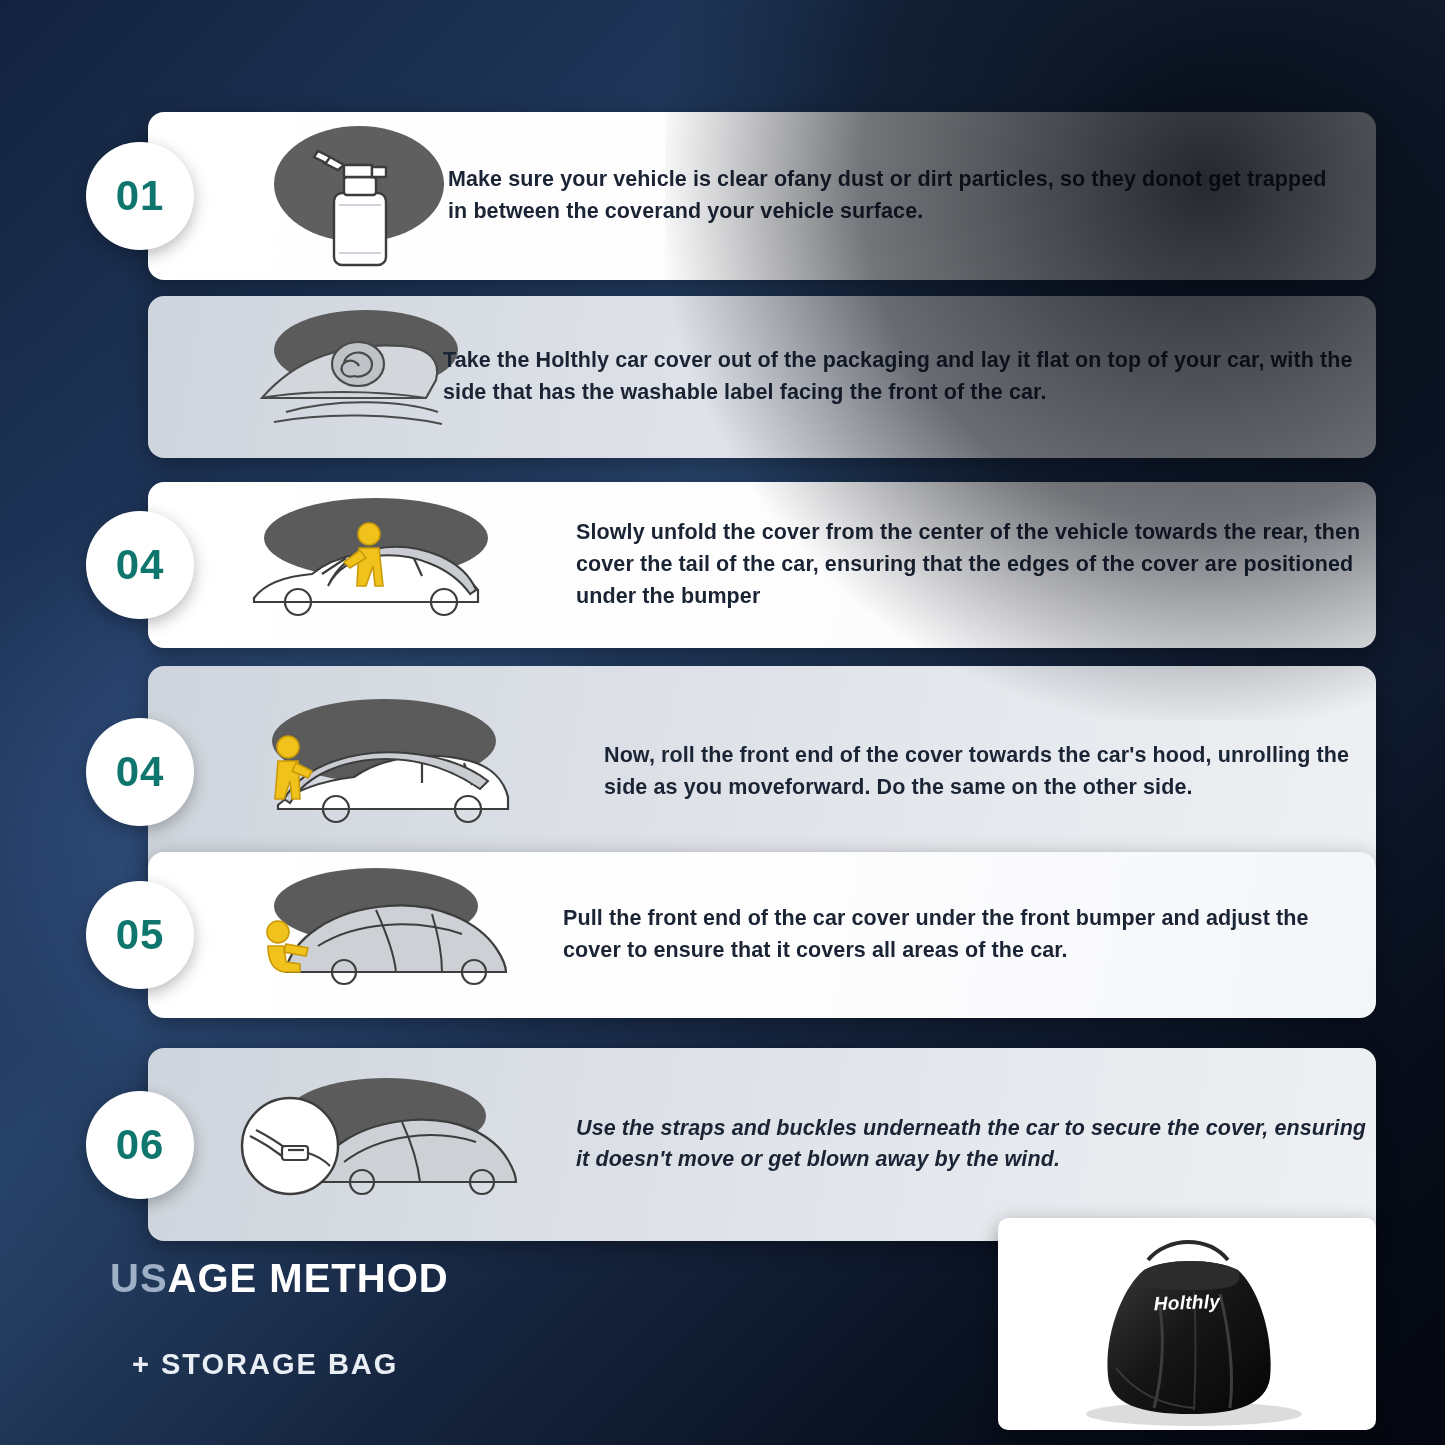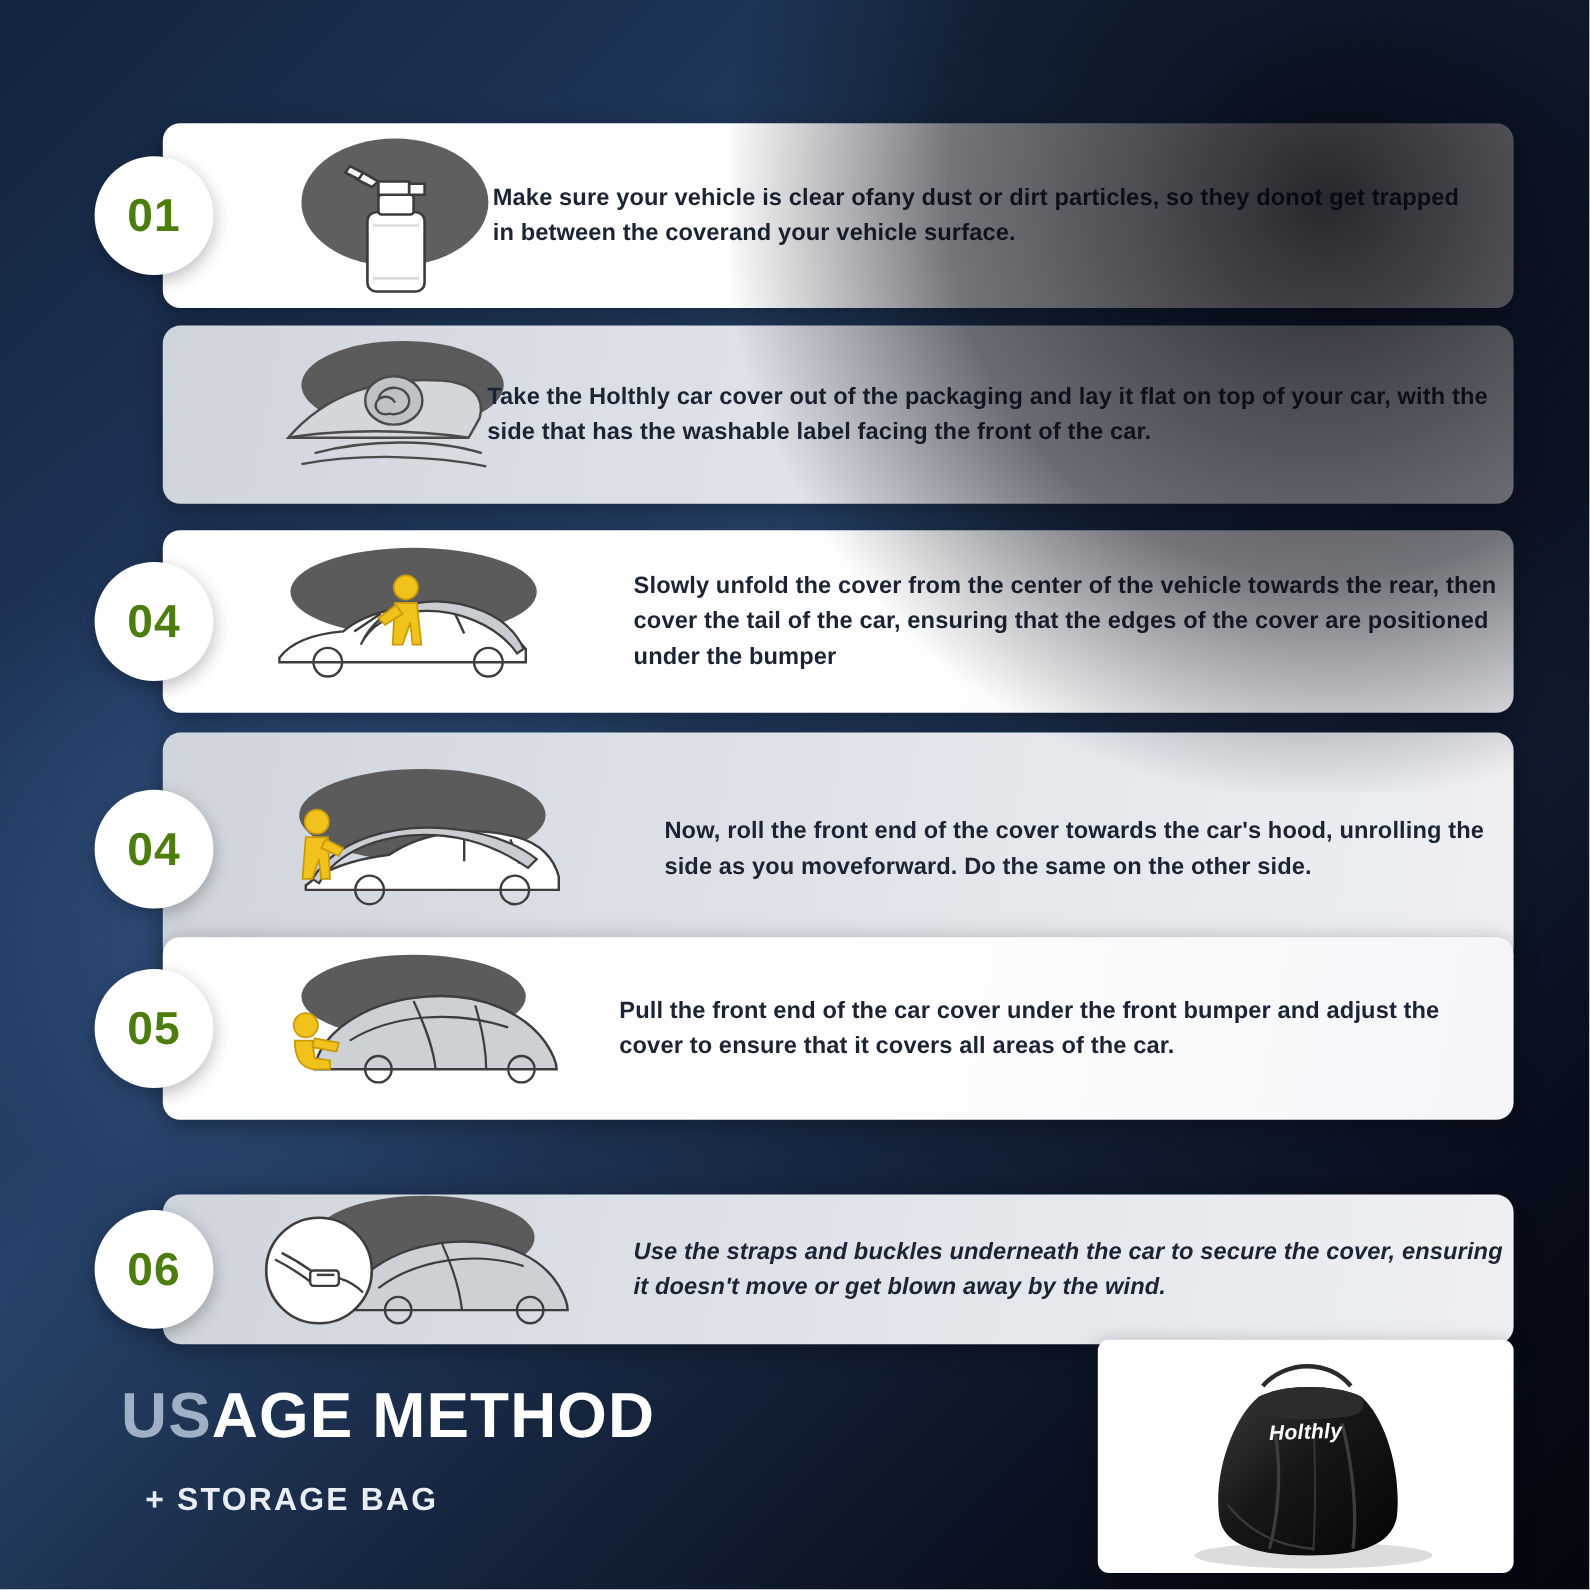--- a/index.html
+++ b/index.html
@@ -59,21 +59,21 @@
     top: 50%;
     transform: translateY(-50%);
     width: 108px;
     height: 108px;
     border-radius: 50%;
     background: #ffffff;
     box-shadow: 0 5px 16px rgba(0,0,0,0.28);
     display: flex;
     align-items: center;
     justify-content: center;
-    color: #4d7c0f;
+    color: #0f766e;
     font-size: 42px;
     font-weight: bold;
     letter-spacing: 1px;
   }
 
   .art {
     position: absolute;
     left: 78px;
     top: 50%;
     transform: translateY(-50%);
@@ -96,28 +96,28 @@
   #step1 { top: 112px; height: 168px; }
   #step1 .text { left: 300px; width: 900px; }
   #step2 { top: 296px; height: 162px; }
   #step2 .text { left: 295px; width: 915px; }
   #step3 { top: 482px; height: 166px; }
   #step3 .text { left: 428px; width: 790px; }
   #step4 { top: 666px; height: 212px; }
   #step4 .text { left: 428px; width: 775px; margin-left: 28px; }
   #step5 { top: 852px; height: 166px; }
   #step5 .text { left: 415px; width: 790px; }
-  #step6 { top: 1086px; height: 136px; }
+  #step6 { top: 1048px; height: 193px; }
   #step6 .text { left: 428px; width: 800px; font-style: italic; }
 
   .footer-title {
     position: absolute;
     left: 110px;
     top: 1258px;
-    font-size: 58px;
+    font-size: 40px;
     font-weight: bold;
     letter-spacing: 1px;
     line-height: 1;
   }
   .footer-title .us {
     color: #9fb0c6;
   }
   .footer-title .rest {
     color: #ffffff;
   }

